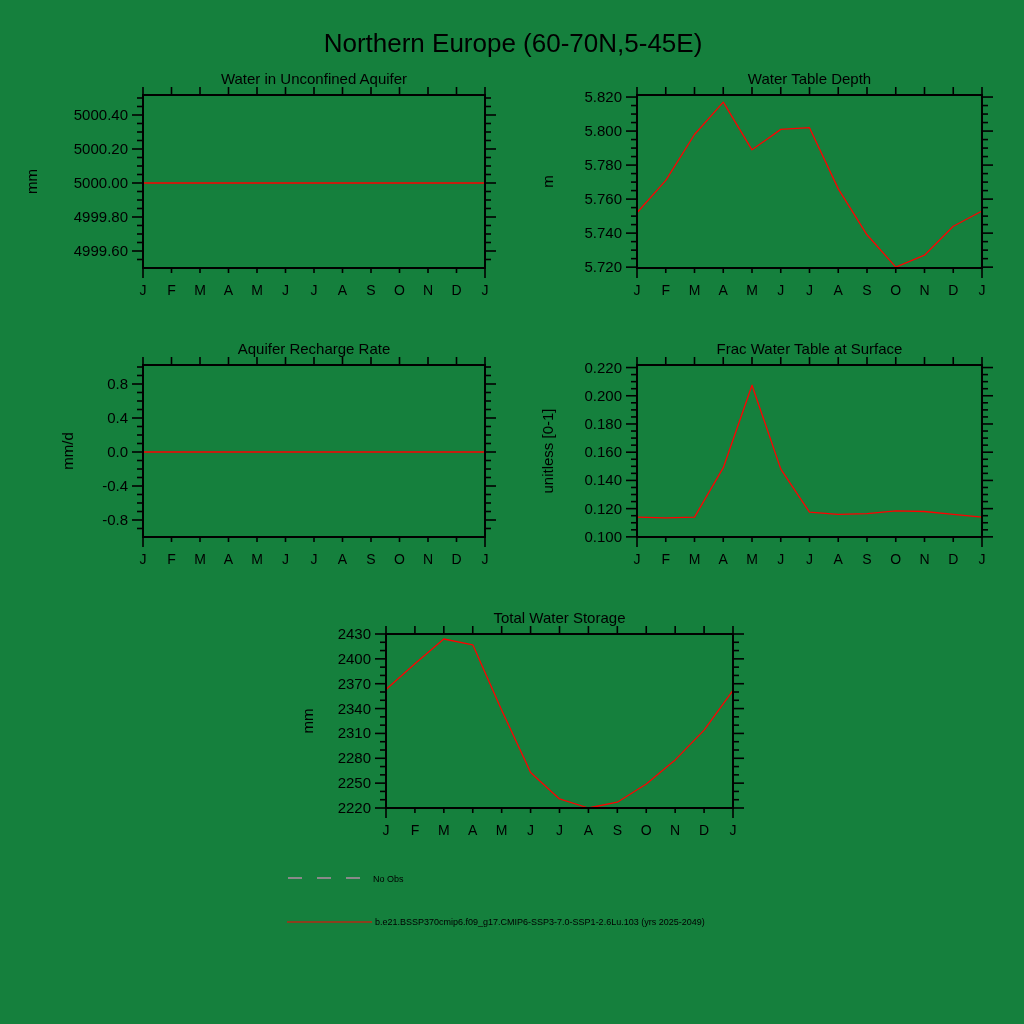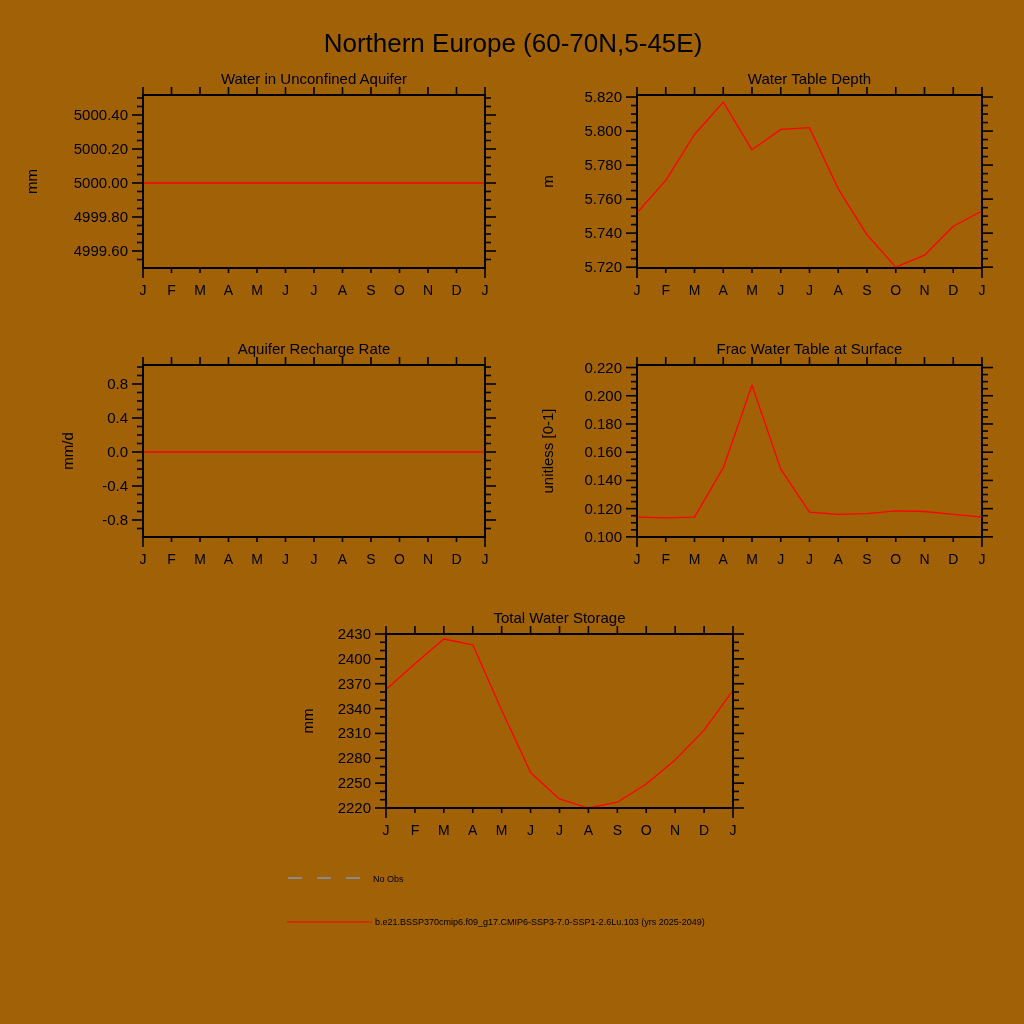--- a/index.html
+++ b/index.html
@@ -4,21 +4,21 @@
 <style>
   html, body {
     margin: 0;
     padding: 0;
     background: #ffffff;
   }
   .page {
     position: relative;
     width: 1024px;
     height: 1024px;
-    background: #a16207;
+    background: #15803d;
     font-family: "Liberation Sans", sans-serif;
   }
   svg text {
     font-family: "Liberation Sans", sans-serif;
     fill: #000000;
   }
   .main-title { font-size: 26px; }
   .chart-title { font-size: 15px; }
   .ytick-label { font-size: 15px; }
   .month-label { font-size: 14px; }

